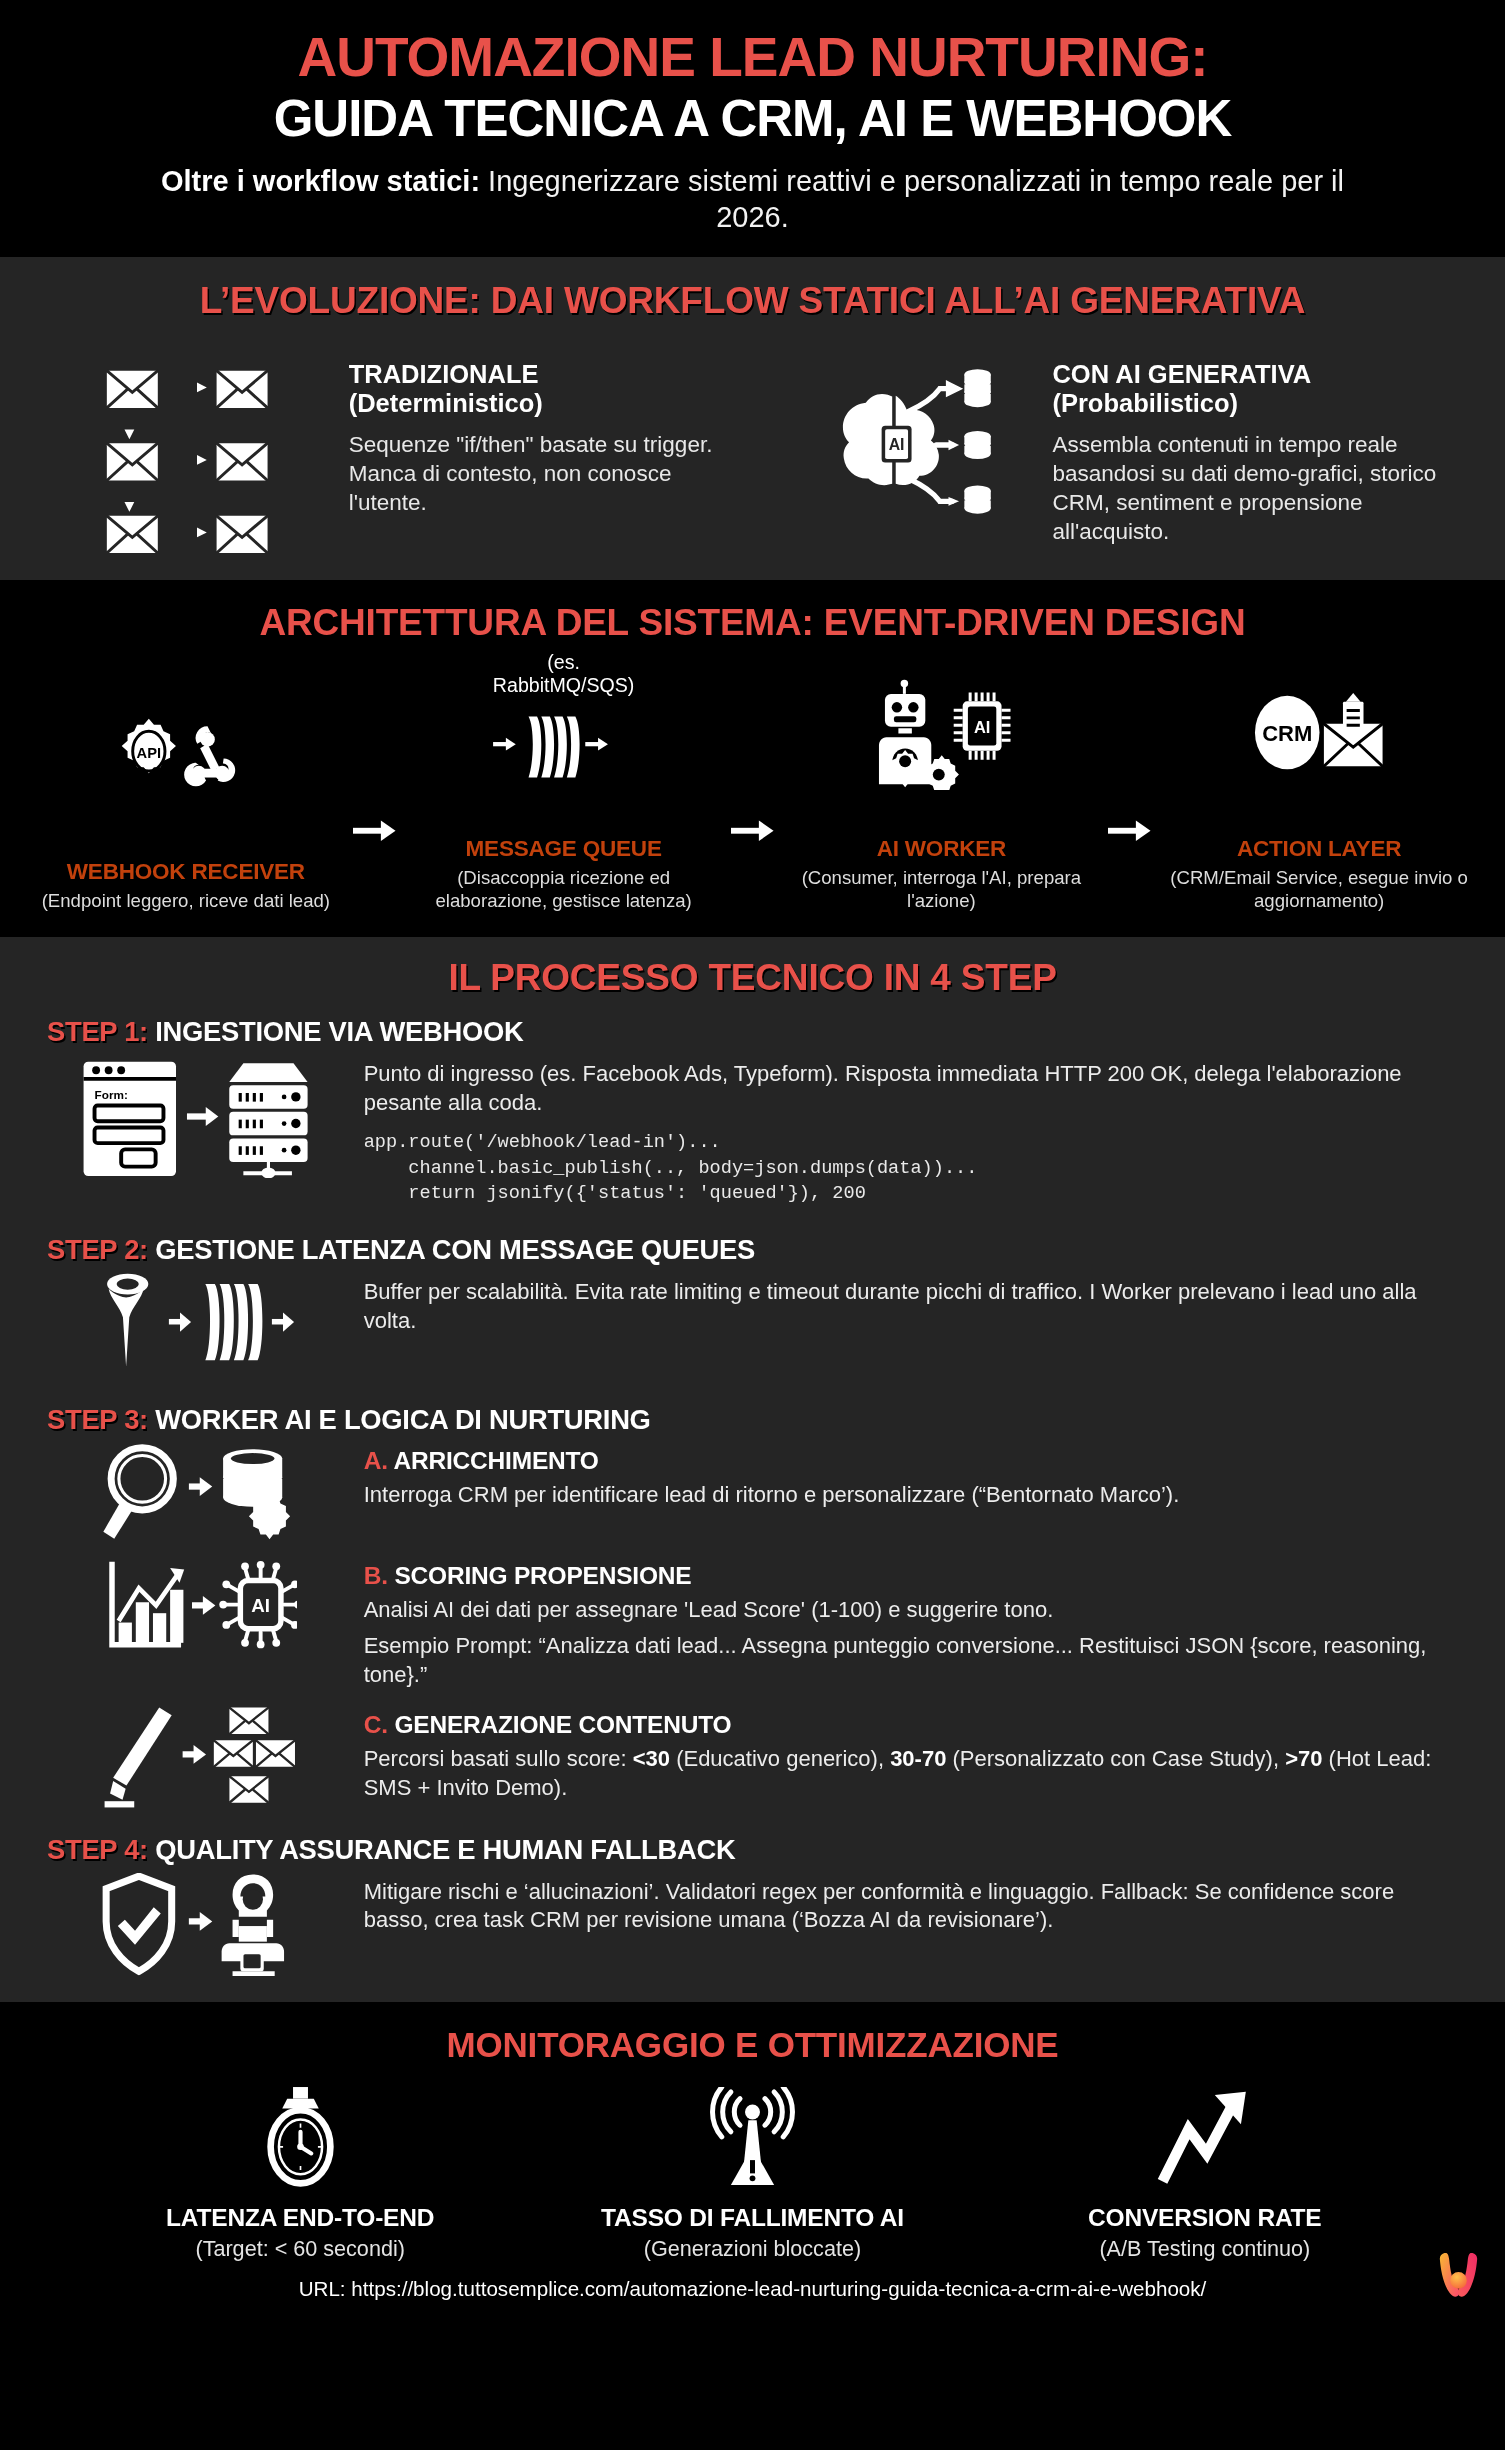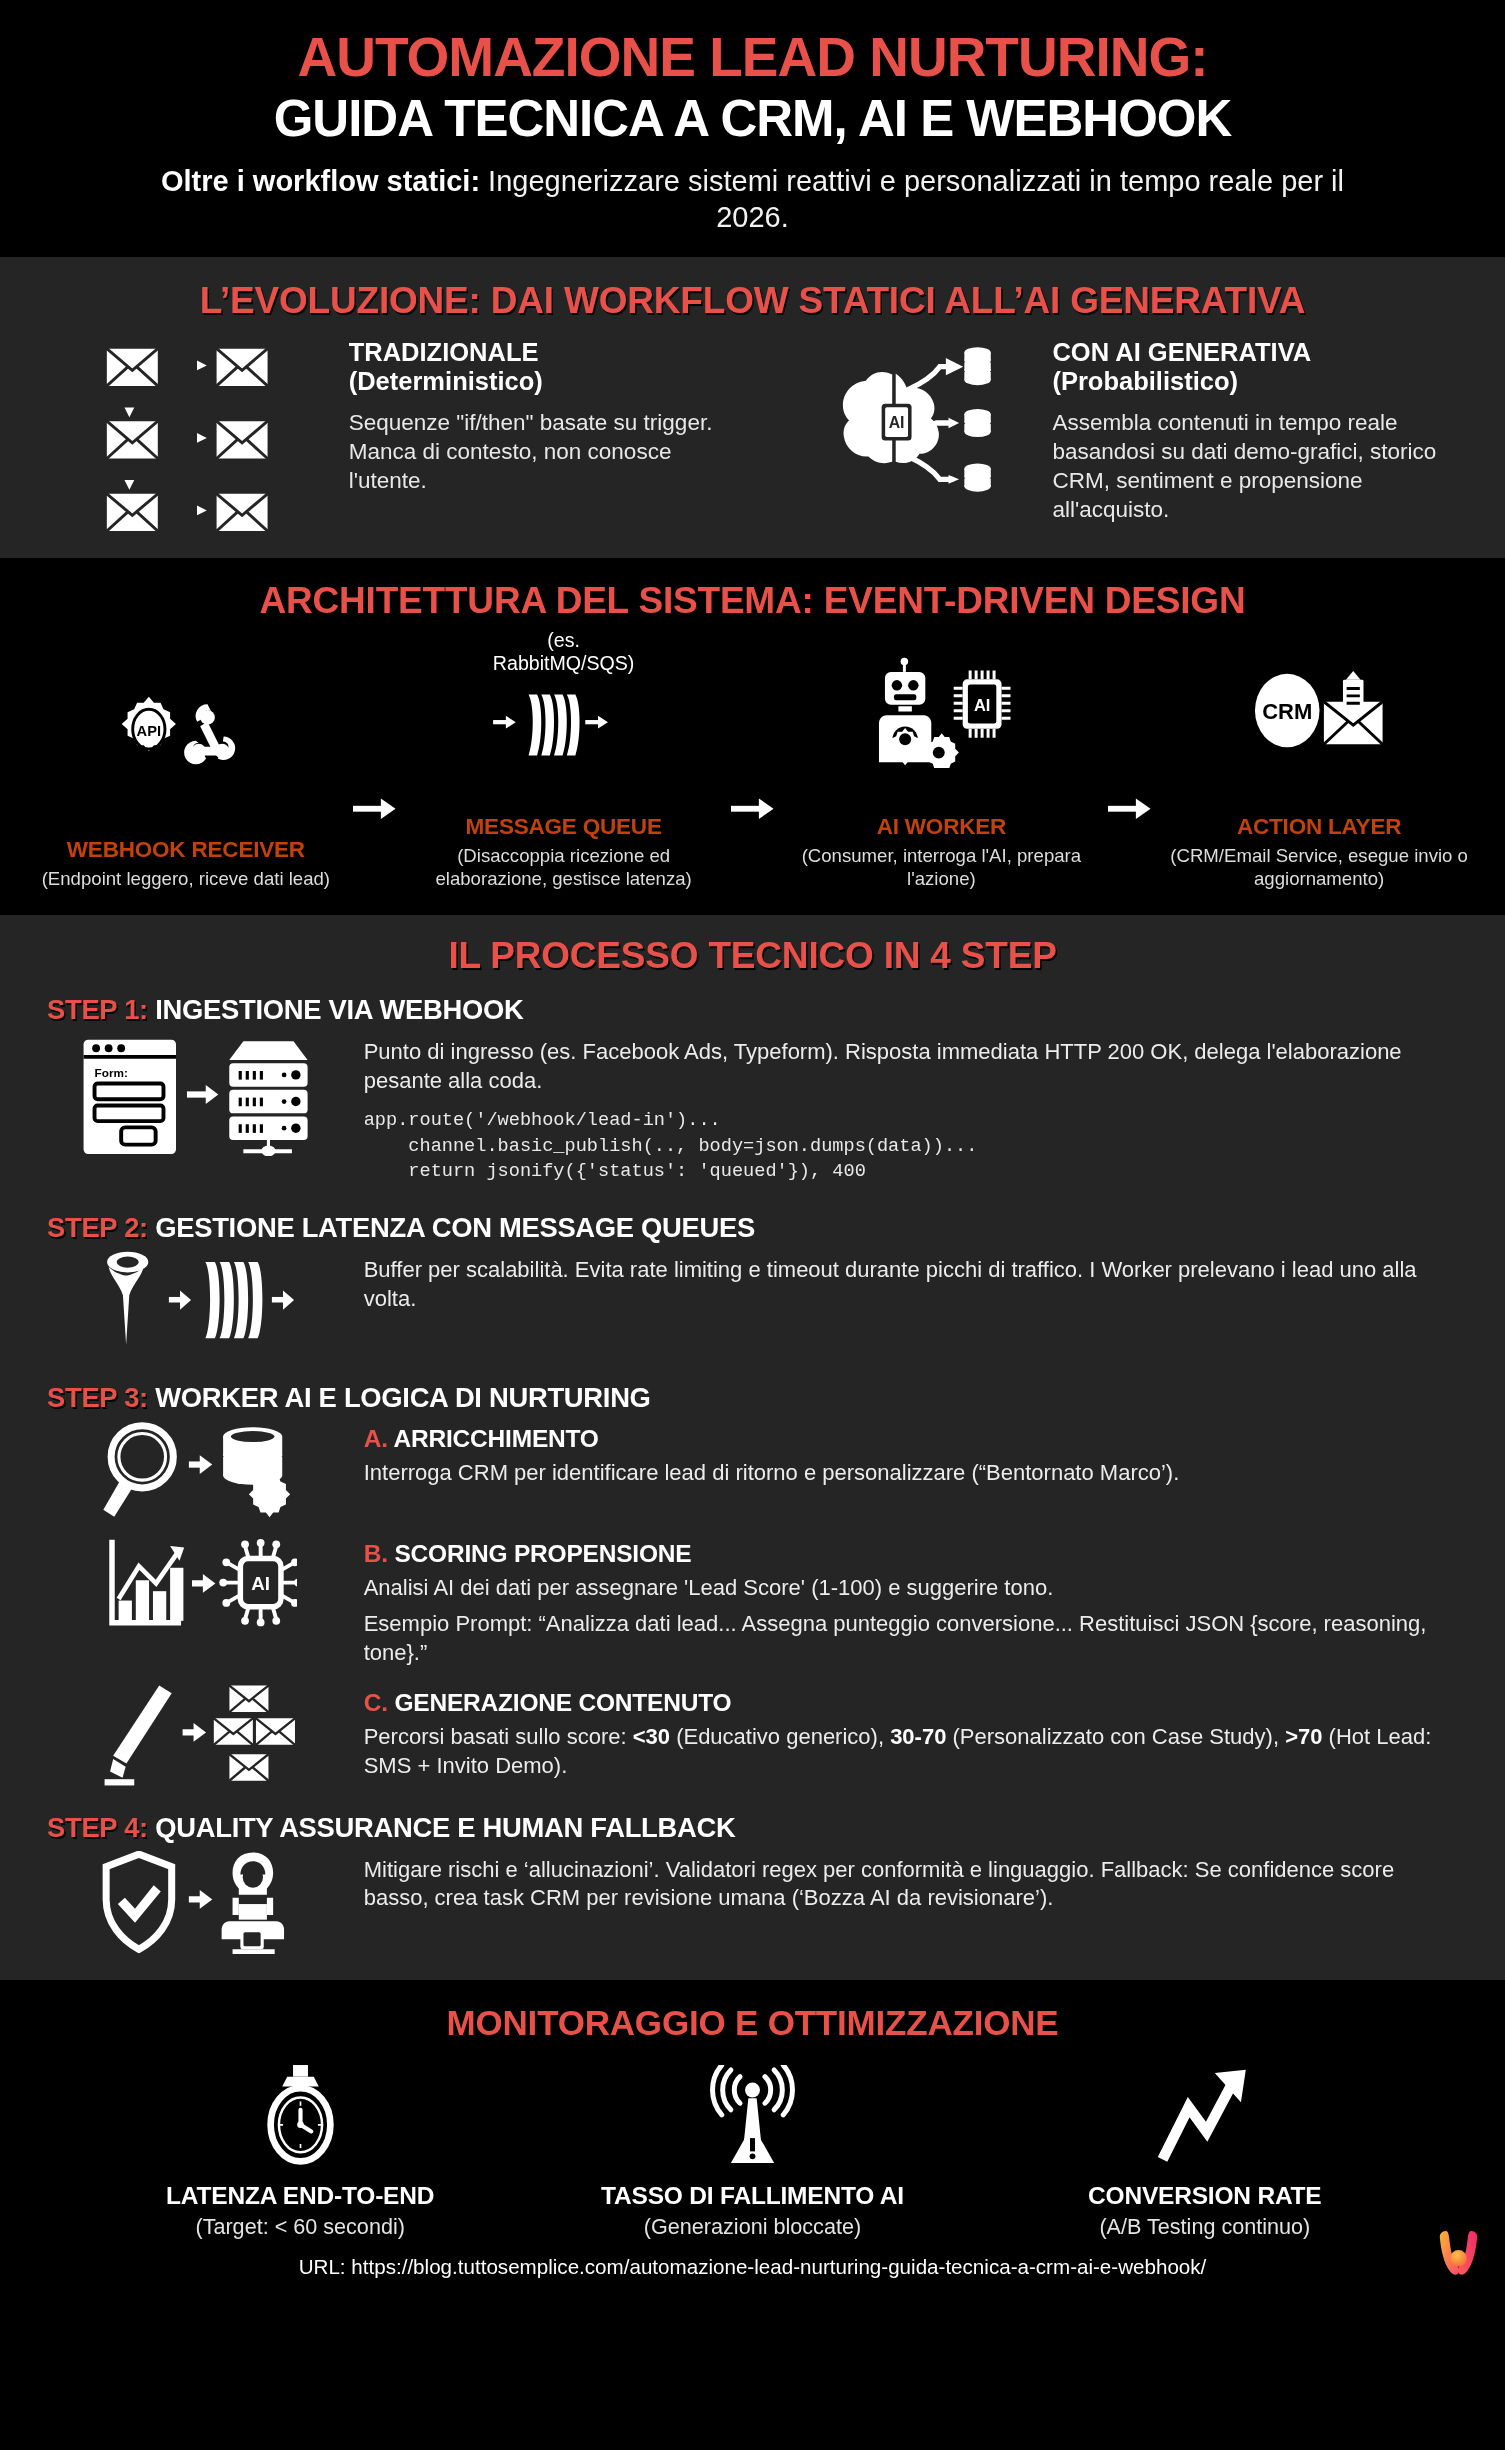--- a/index.html
+++ b/index.html
@@ -37,21 +37,21 @@
   }
   .hdr .sub {
     font-size: 29px; color: #f2f2f2; text-align: center;
     margin-top: 16.7px; line-height: 1.26; font-weight: 400;
     padding: 0 113px;
   }
   .hdr .sub b { font-weight: bold; color: #fff; }
 
   
   .evo { padding: 22.5px 0 27.4px; }
-  .evo h3 { font-size: 37px; margin-bottom: 13px; }
+  .evo h3 { font-size: 37px; margin-bottom: 35px; }
   .evo-cols { display: flex; padding: 0 60px; gap: 22.5px; }
   .evo-col  { flex: 1; display: flex; gap: 14.7px; align-items: flex-start; }
   .evo-art  { width: 274px; flex: 0 0 274px; display:flex; align-items:center; justify-content:center; }
   .evo-txt  { flex: 1; padding-top: 2.9px; }
   .evo-txt .t1 { font-size: 25.5px; font-weight: bold; color: #fff; line-height: 1.16; }
   .evo-txt .t2 { font-size: 22.5px; color: #e8e8e8; line-height: 1.3; margin-top: 10.8px; }
 
   
   .arch { padding: 21.6px 0 25.5px; }
   .arch h3 { font-size: 37px; margin-bottom: 8.8px; }
@@ -419,21 +419,21 @@
             <path d="M236 136h4v12h-4z"></path>
             <path d="M206 148h62v5h-62z"></path>
               <ellipse cx="238" cy="150" rx="9" ry="7"></ellipse>
           </g>
         </svg>
       </div>
       <div class="step-text">
         <p>Punto di ingresso (es. Facebook Ads, Typeform). Risposta immediata HTTP 200 OK, delega l'elaborazione pesante alla coda.</p>
         <div class="code">app.route('/webhook/lead-in')...
     channel.basic_publish(.., body=json.dumps(data))...
-    return jsonify({'status': 'queued'}), 400</div>
+    return jsonify({'status': 'queued'}), 200</div>
       </div>
     </div>
 
     <div class="step-head">
       <span class="num">STEP 2:</span>
       <span class="lbl">GESTIONE LATENZA CON MESSAGE QUEUES</span>
     </div>
     <div class="step-body" style="margin-bottom:27.4px">
       <div class="step-icon">
         <svg width="206" height="103" viewBox="0 0 260 130">

